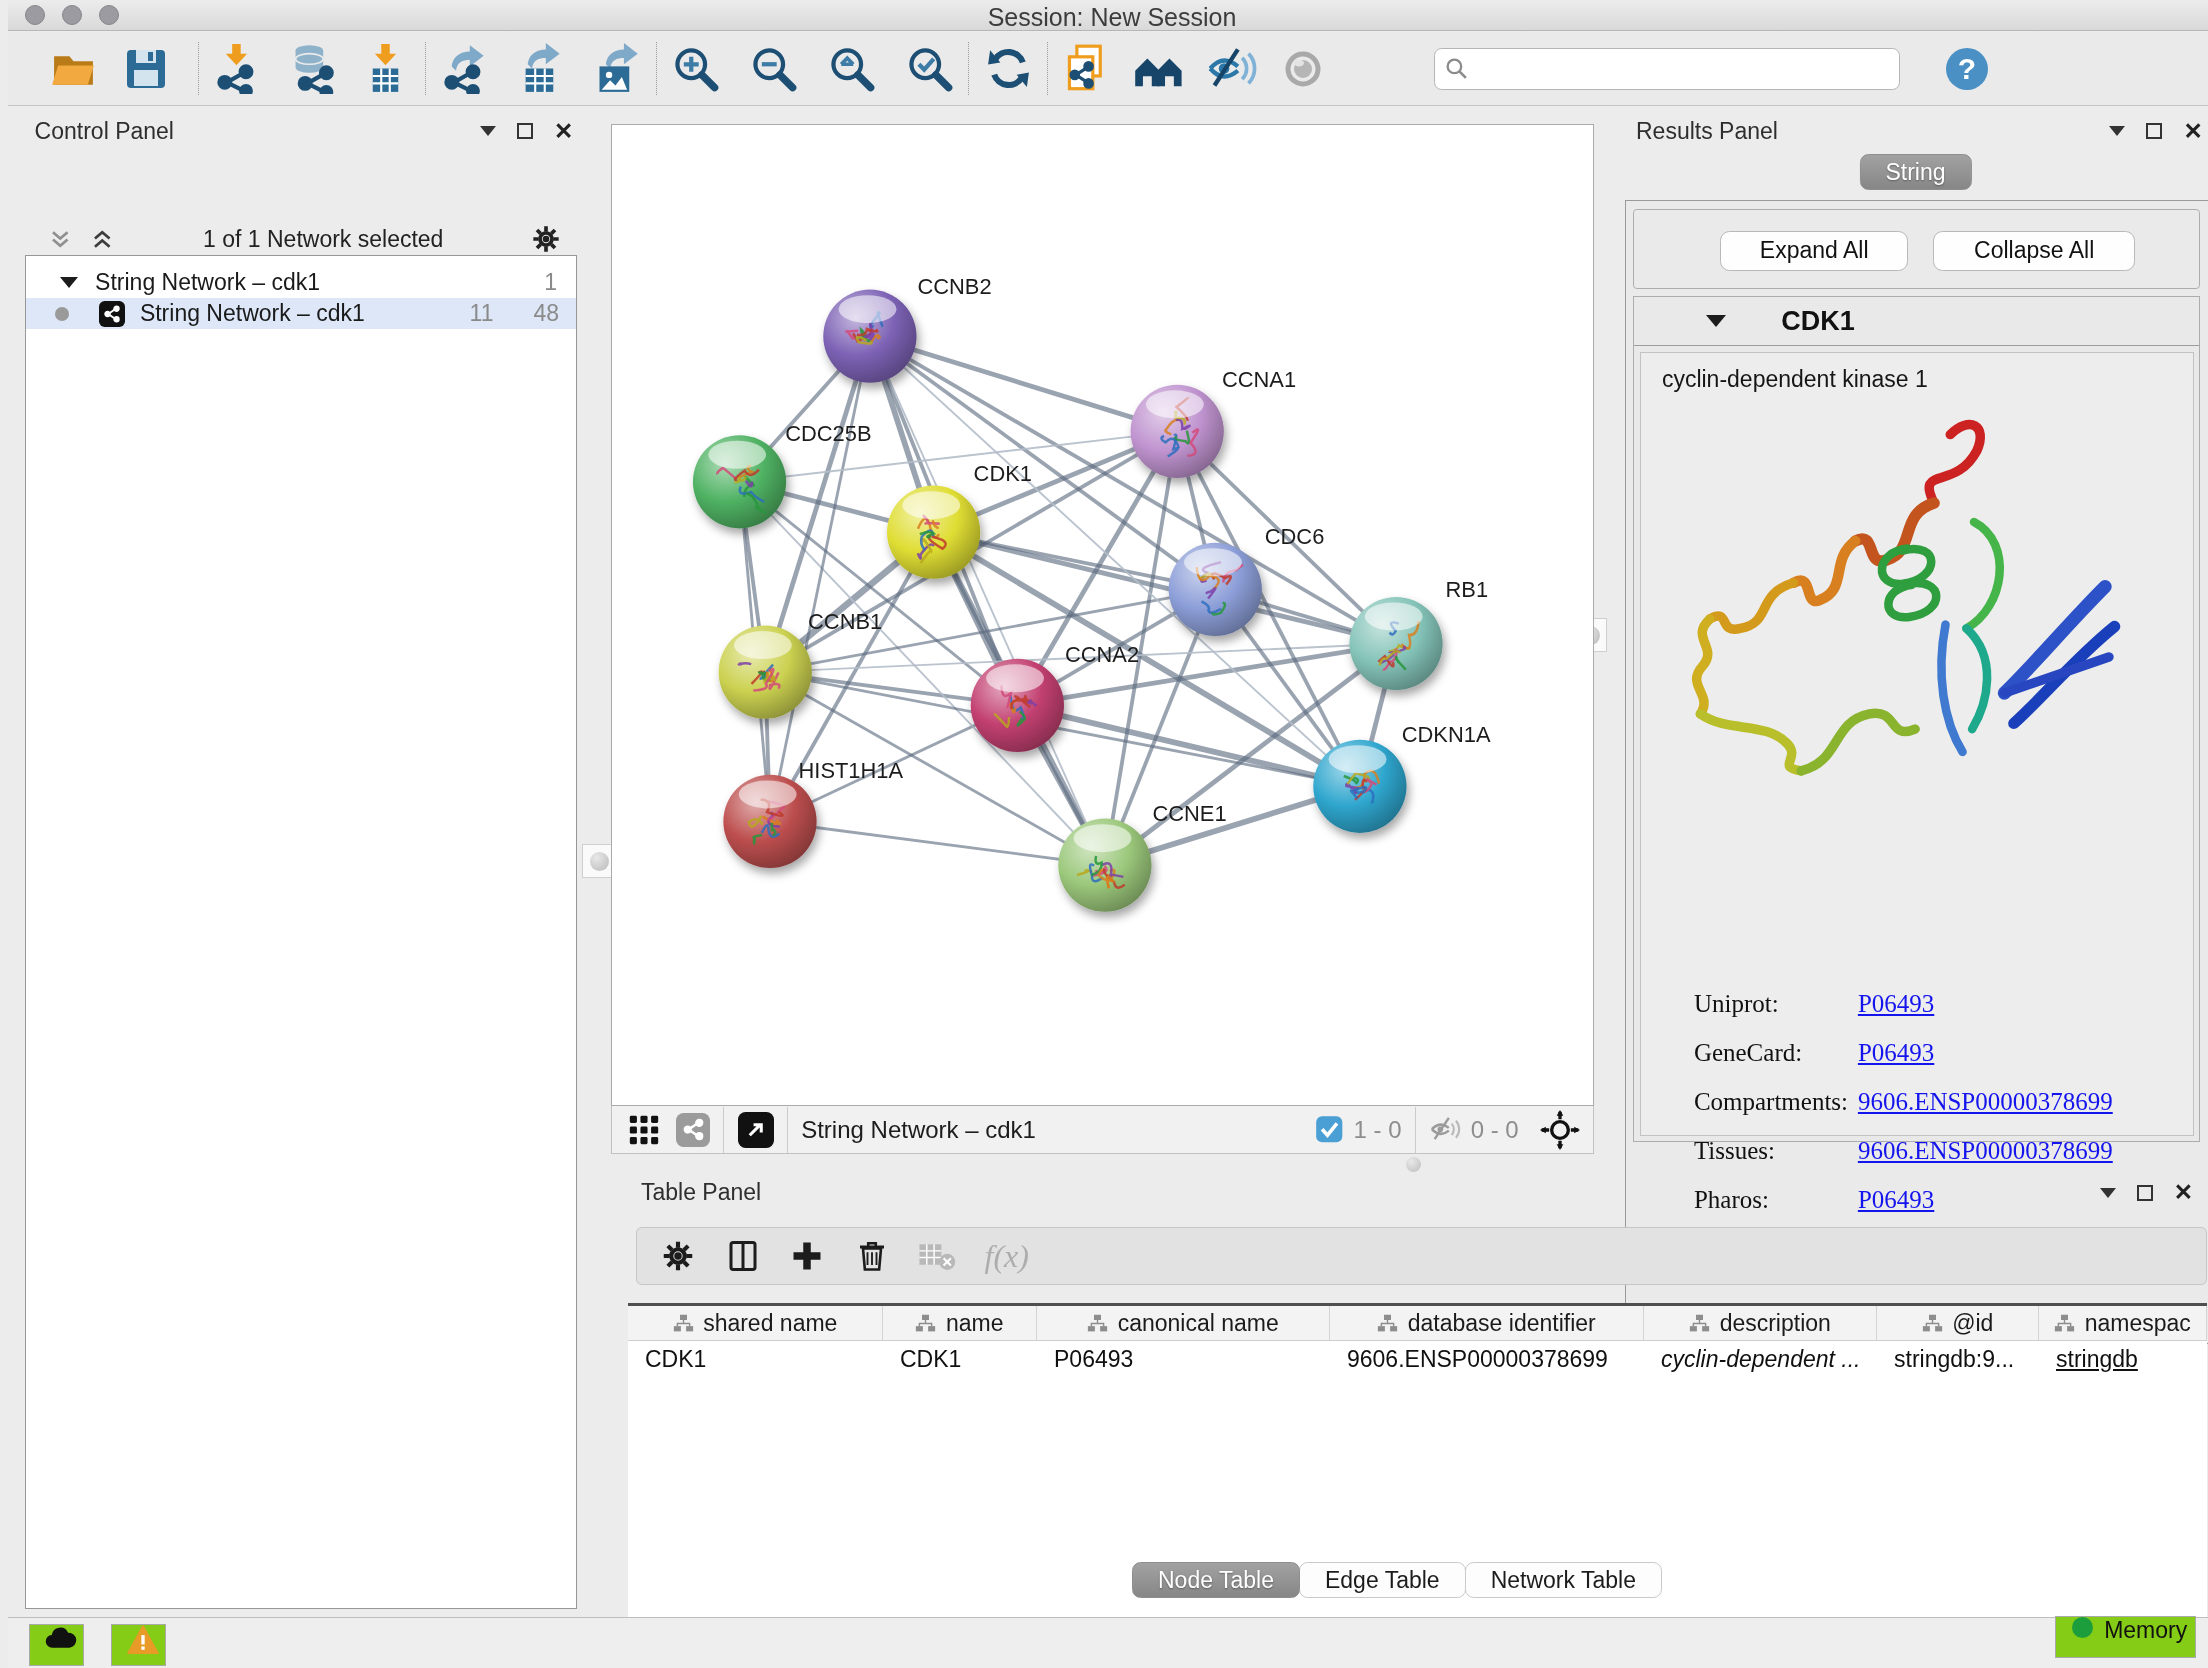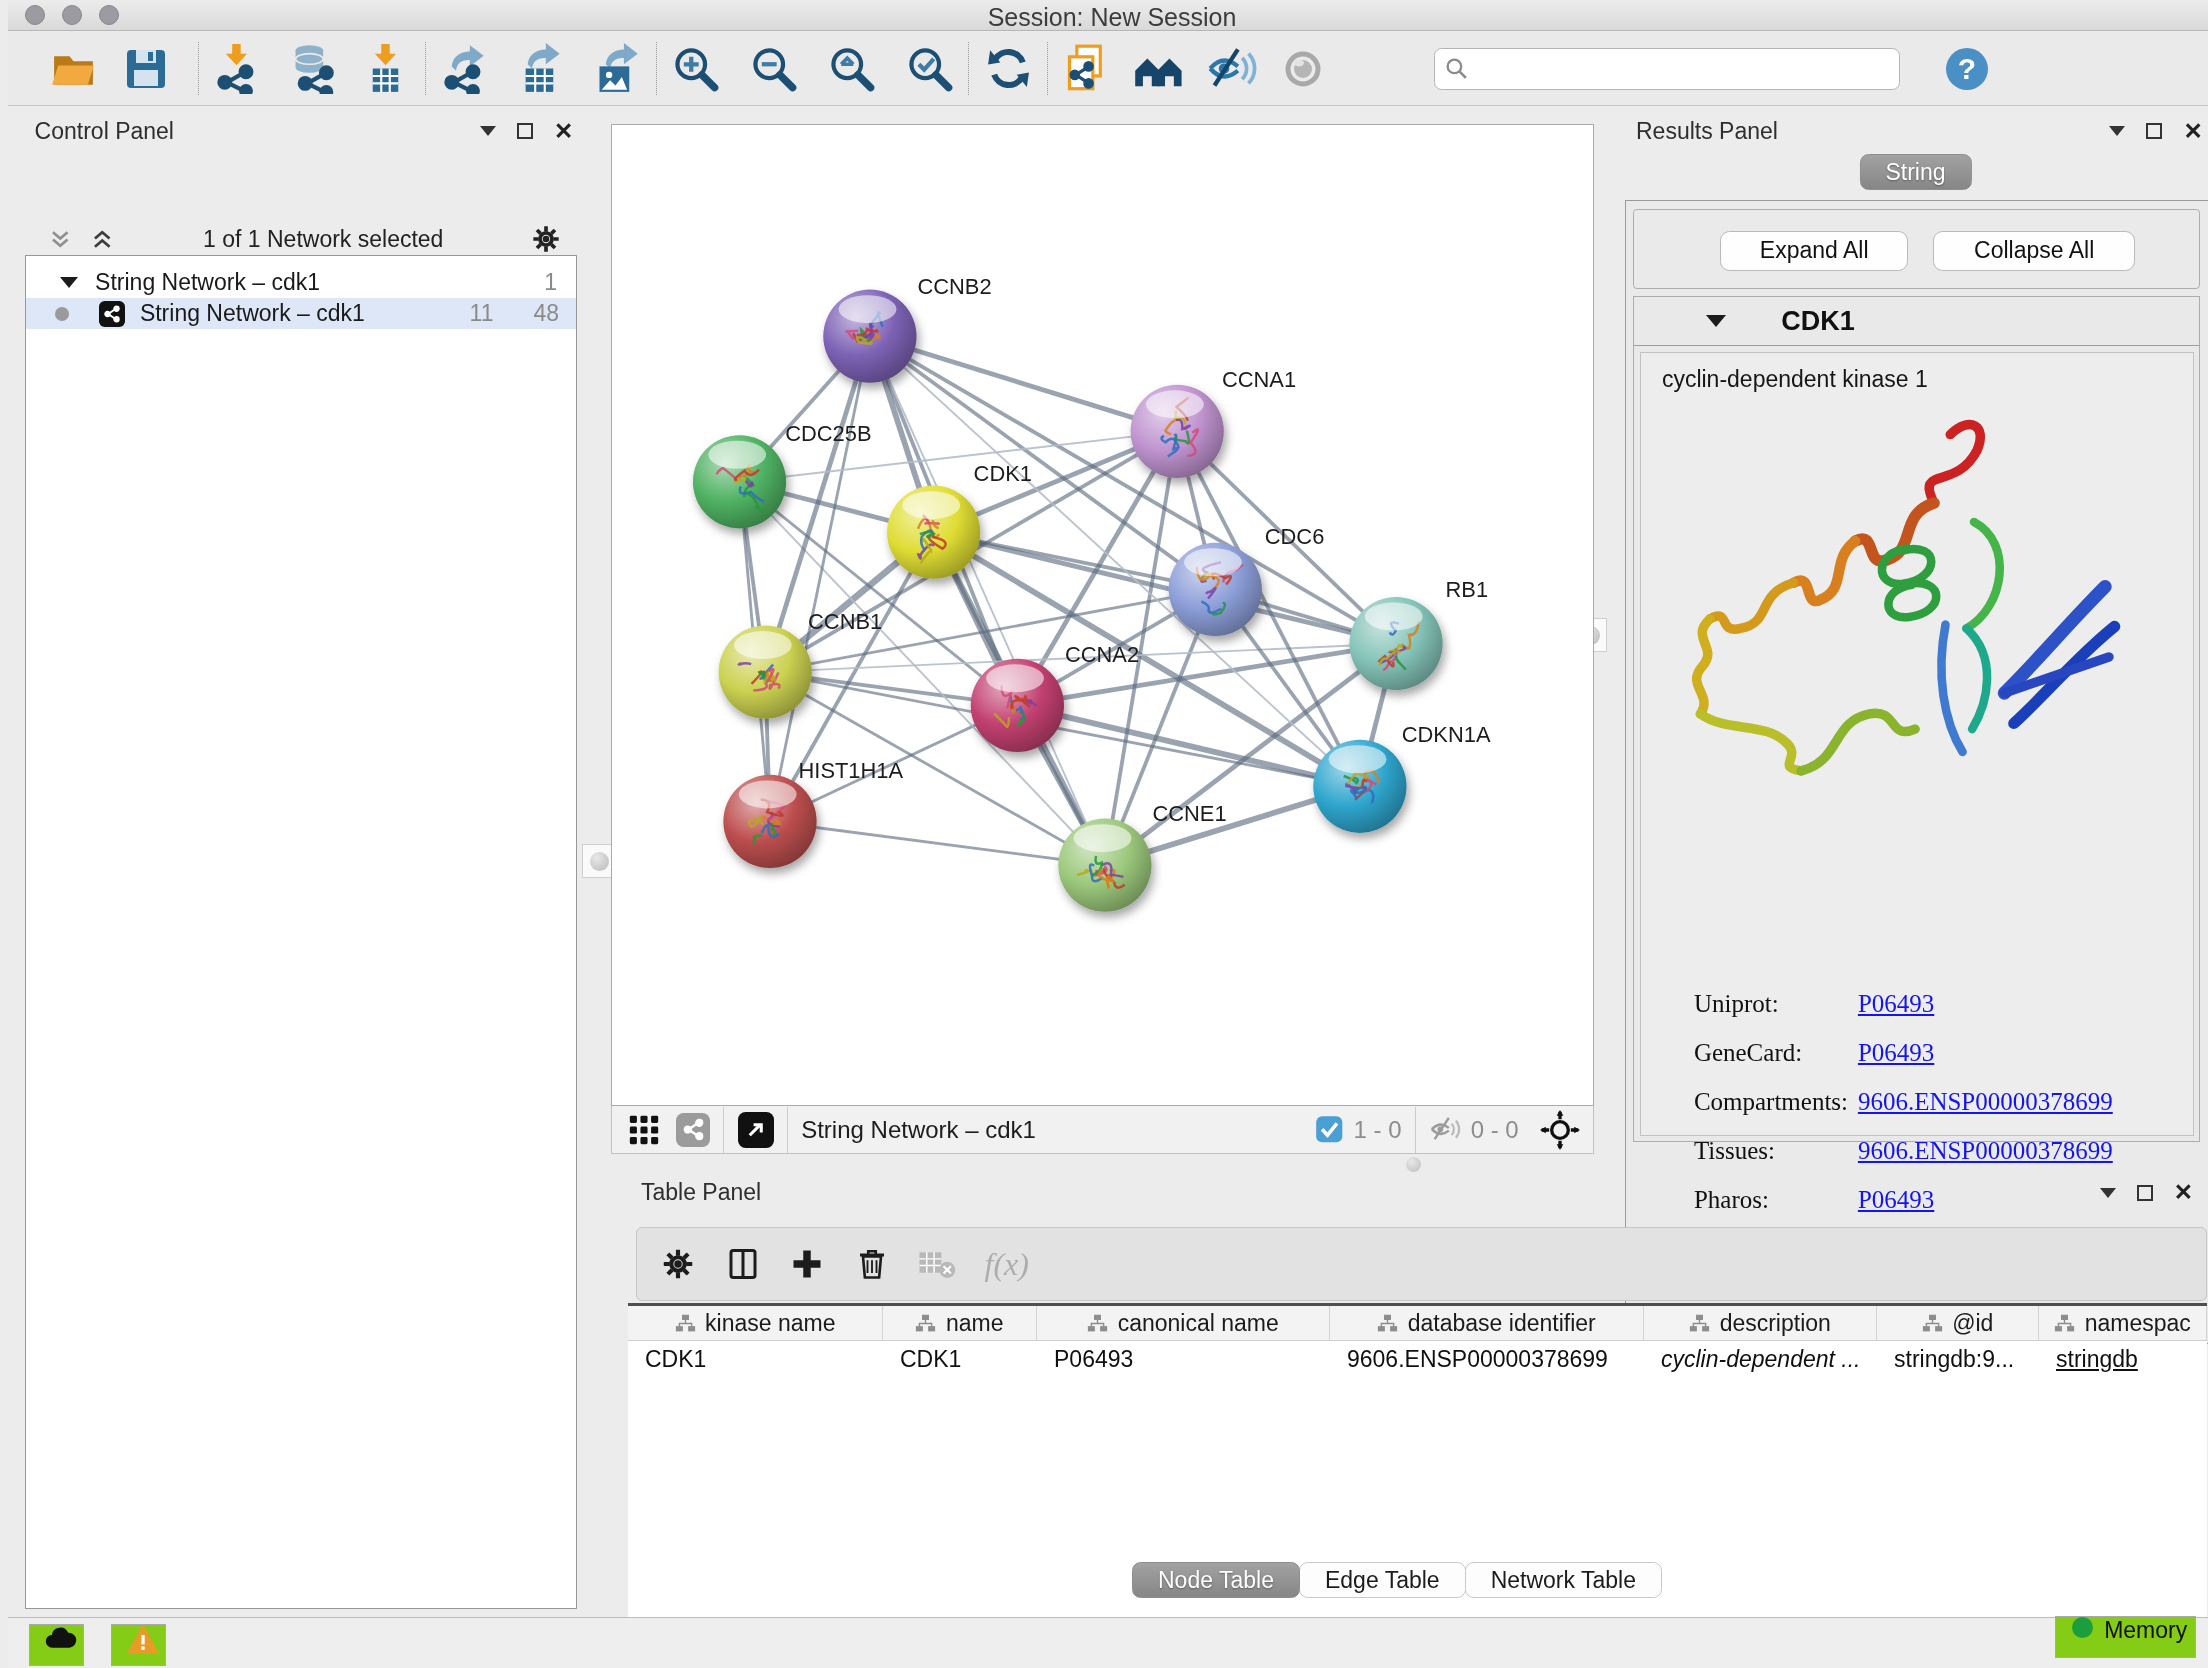--- a/index.html
+++ b/index.html
@@ -71,21 +71,21 @@
   #rp-inner { position:absolute; left:5.7px; top:55px; width:554px; height:784px; background:#ededed; border:1px solid #c2c2c2; }
   #rp-desc { position:absolute; left:21px; top:13.3px; font-size:23px; color:#161616; }
   #crosslinks { position:absolute; left:0; top:616px; width:100%; font-family:"Liberation Serif",serif; }
   #cl-heading { font-size:26px; font-weight:bold; color:#000; margin-left:30px; }
   .cl-row { display:flex; margin-left:53px; margin-top:21px; font-size:25px; }
   .cl-label { width:164px; color:#111; }
   .cl-link { color:#1414ee; text-decoration:underline; }
 
   
   #table-panel { left:582px; top:1168px; width:1626px; height:449px; }
-  #tp-toolbar { position:absolute; left:46px; top:59px; width:1571px; height:74px; background:#e2e2e2; border:1px solid #c6c6c6; border-radius:5.7px;
+  #tp-toolbar { position:absolute; left:46px; top:59px; width:1571px; height:58px; background:#e2e2e2; border:1px solid #c6c6c6; border-radius:5.7px;
     display:flex; align-items:center; gap:28.5px; padding-left:23px; }
   #tp-darkline { position:absolute; left:38px; top:135px; width:1579px; height:2.9px; background:#4f4f4f; }
   #tp-table { position:absolute; left:38px; top:138px; width:1579px; height:421px; background:#fff; overflow:hidden; }
   #tp-header { display:flex; height:35px; background:#f3f3f3; border-bottom:1px solid #cfcfcf; }
   .th { display:flex; align-items:center; justify-content:center; gap:9.5px; font-size:23px; color:#1b1b1b; border-right:1px solid #d4d4d4; flex:0 0 auto; overflow:hidden; }
   #tp-row { display:flex; height:36px; }
   .td { font-size:23px; color:#101010; padding-left:17px; display:flex; align-items:center; flex:0 0 auto; overflow:hidden; white-space:nowrap; }
   #tp-hscroll { position:absolute; left:38px; top:483px; width:1579px; height:21px; background:#ededed; }
   #tp-thumb { position:absolute; left:7.6px; top:2.9px; width:167px; height:15px; background:#c4c4c4; border-radius:7.6px; }
   #tp-tabs { position:absolute; left:543px; top:394px; display:flex; }
@@ -774,21 +774,21 @@
             <svg width="21" height="21" viewBox="0 0 24 24">
               <g fill="#8d8d8d">
                 <rect x="8" y="2" width="8" height="6"></rect>
                 <rect x="1" y="15" width="8" height="6"></rect>
                 <rect x="15" y="15" width="8" height="6"></rect>
               </g>
               <g stroke="#8d8d8d" stroke-width="1.6" fill="none">
                 <path d="M12 8v4M5 15v-3h14v3"></path>
               </g>
             </svg>
-            <span>kinase name</span>
+            <span>shared name</span>
           </div>
           <div class="th" style="width: 154px;">
             <svg width="21" height="21" viewBox="0 0 24 24">
               <g fill="#8d8d8d">
                 <rect x="8" y="2" width="8" height="6"></rect>
                 <rect x="1" y="15" width="8" height="6"></rect>
                 <rect x="15" y="15" width="8" height="6"></rect>
               </g>
               <g stroke="#8d8d8d" stroke-width="1.6" fill="none">
                 <path d="M12 8v4M5 15v-3h14v3"></path>

